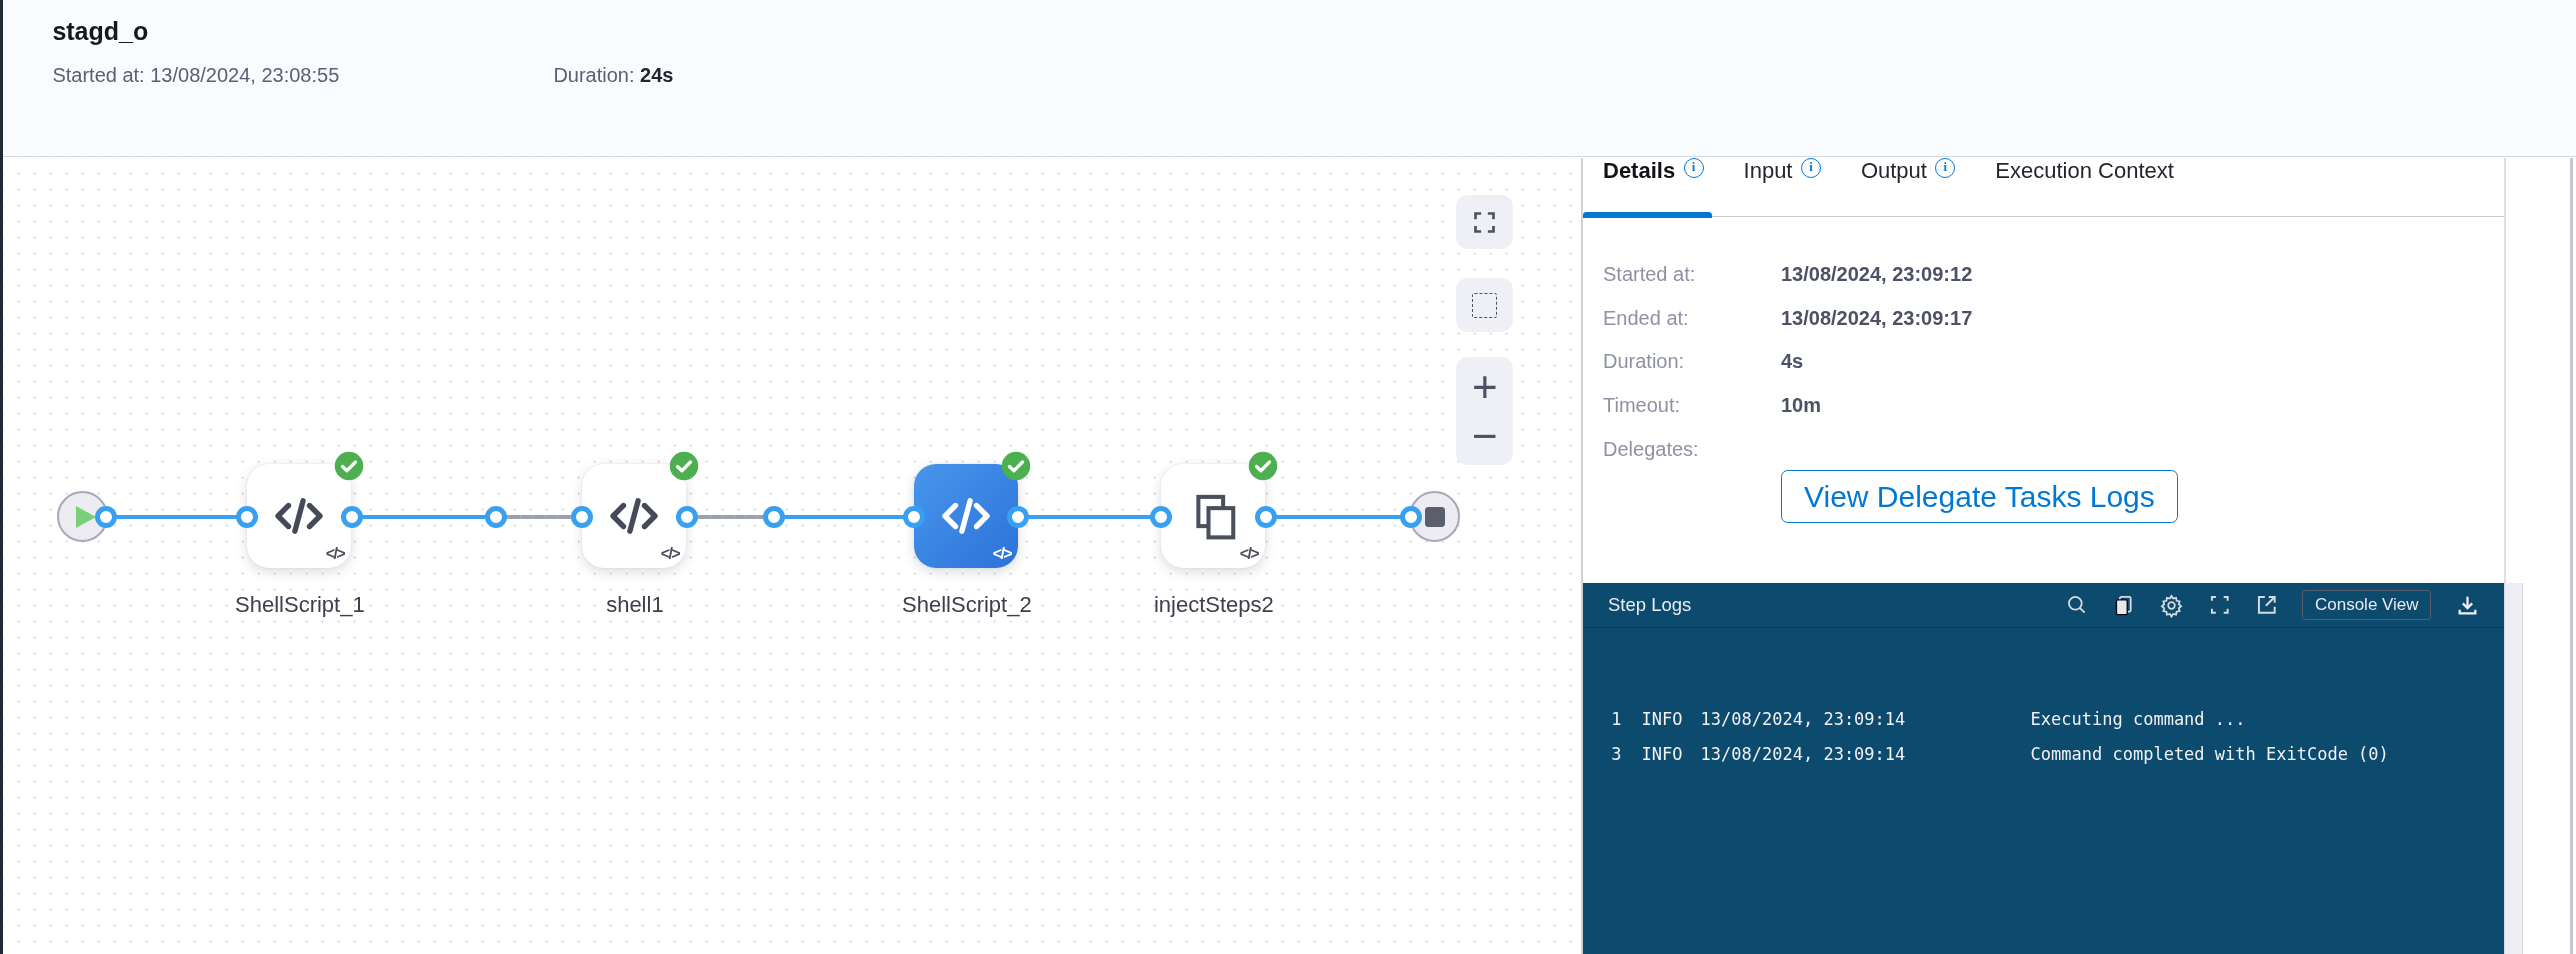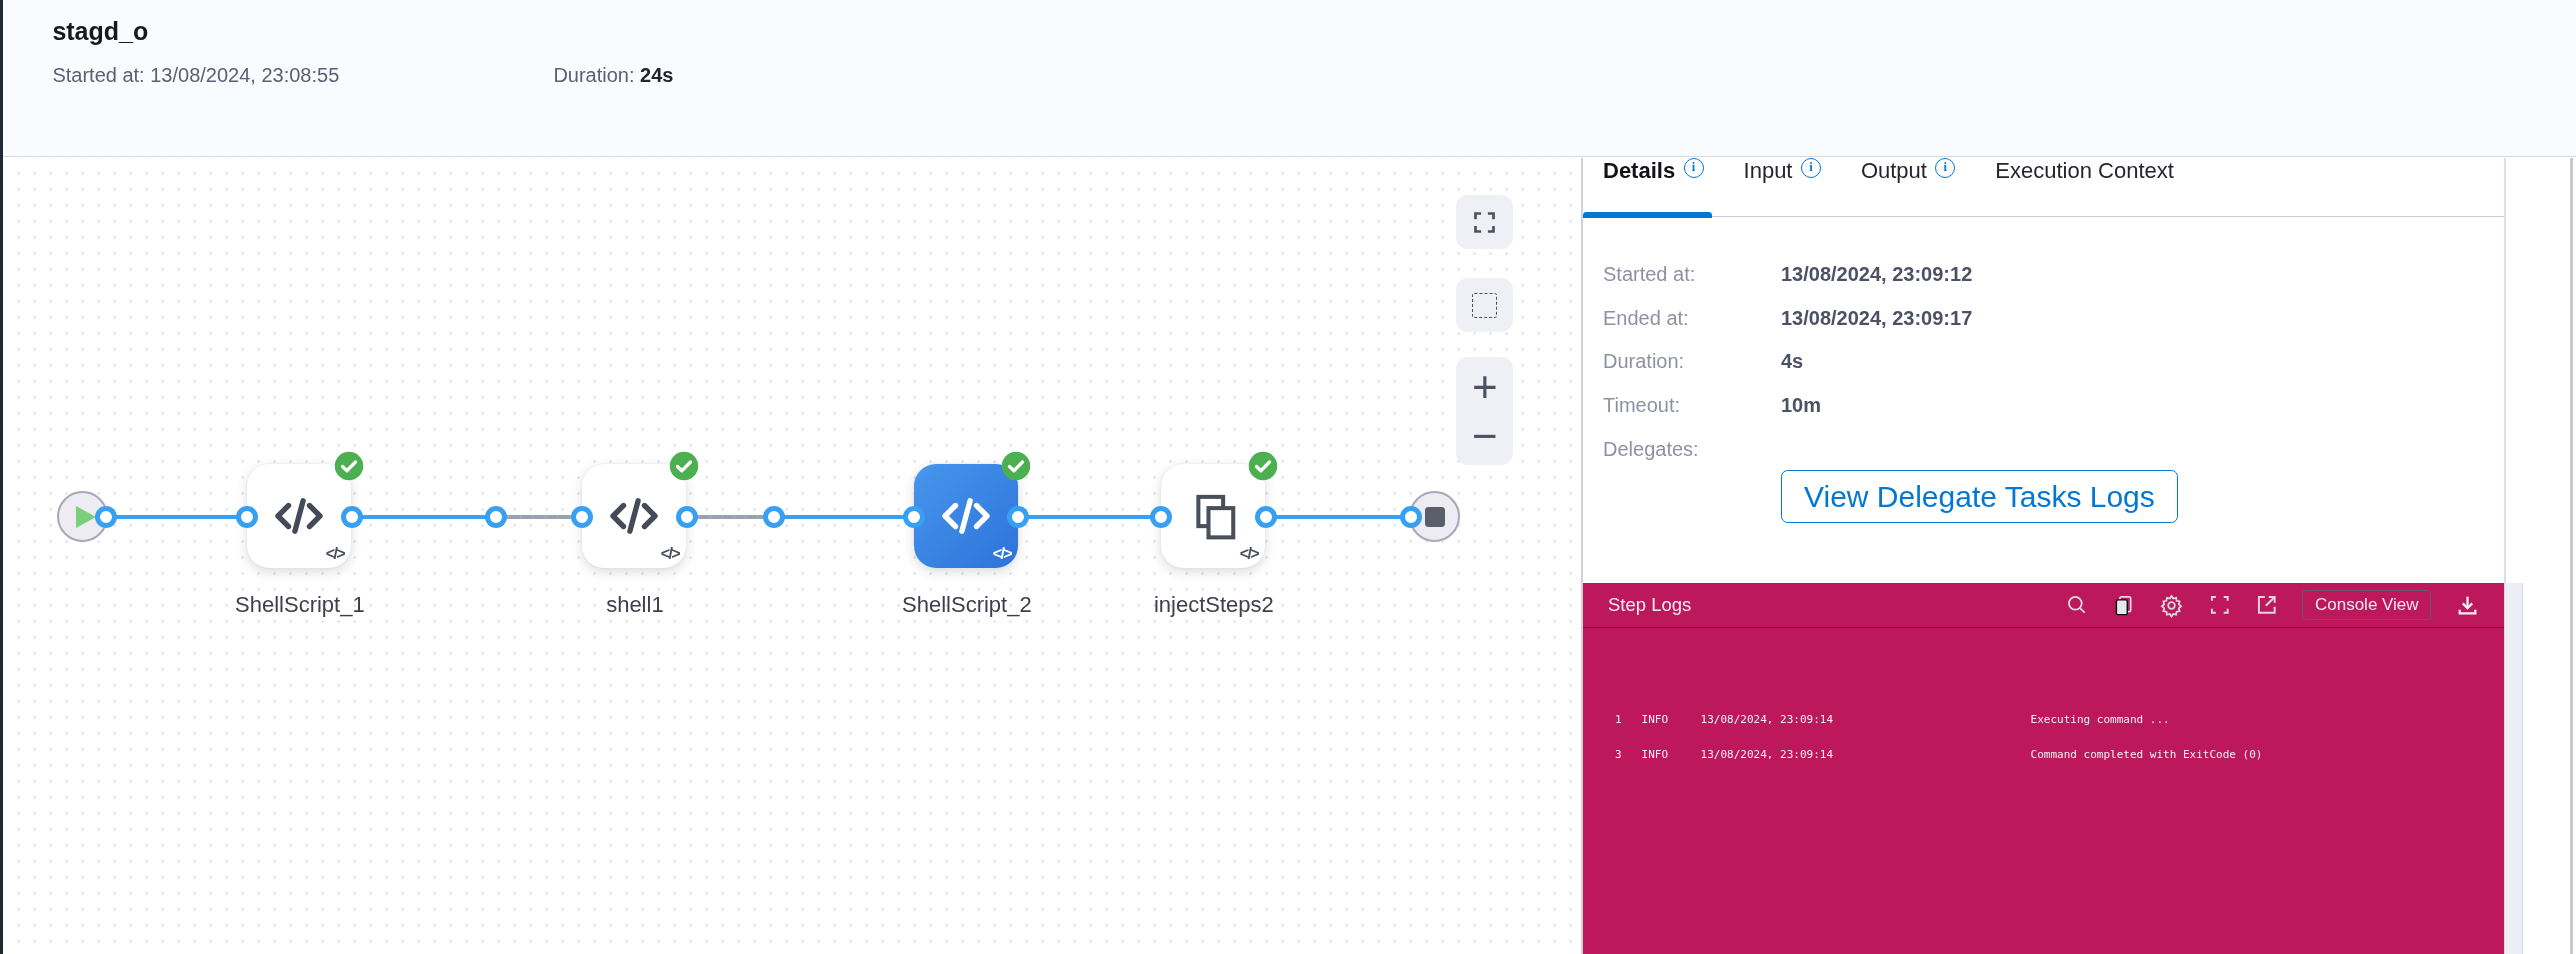--- a/index.html
+++ b/index.html
@@ -56,27 +56,27 @@
   .details { padding:44px 25px 0 20px; }
   .drow { display:flex; margin-bottom:17.7px; font-size:20px; line-height:26px; }
   .dlabel { width:178px; flex:0 0 178px; color:#8e91a4; }
   .dvalue { color:#4d5166; font-weight:700; max-width:673px; }
   .dvalue a { color:#0278d5; text-decoration:none; }
   .btn-row { margin-left:178px; margin-top:5px; }
   .vbtn { display:inline-block; border:1.7px solid #0278d5; color:#0278d5; background:#fff; border-radius:6.7px;
           font-size:30px; font-weight:500; padding:8.4px 22px; font-family:"Liberation Sans",sans-serif; }
 
   
-  .logsec { position:absolute; left:1583px; top:583px; width:922px; height:372px; background:#be185d; color:#e9e9ef; }
+  .logsec { position:absolute; left:1583px; top:583px; width:922px; height:372px; background:#0c4a6e; color:#e9e9ef; }
   .logbar { height:45px; display:flex; align-items:center; padding:0 25px; border-bottom:1.7px solid #2e2e36; }
   .logtitle { font-size:18.5px; color:#ececf2; }
   .logtools { margin-left:auto; display:flex; align-items:center; gap:23.6px; }
   .logtools svg { display:block; }
   .cv-btn { border:1.7px solid #5a5c68; border-radius:3.4px; color:#e9e9ef; font-size:17px; padding:4.2px 11.8px; background:transparent; font-family:"Liberation Sans",sans-serif; }
-  .logbody { padding:74px 17px 0 23.6px; font-family:"DejaVu Sans Mono","Liberation Mono",monospace; font-size:11px; line-height:35px; color:#f1f1f4; }
+  .logbody { padding:74px 17px 0 23.6px; font-family:"DejaVu Sans Mono","Liberation Mono",monospace; font-size:17px; line-height:35px; color:#f1f1f4; }
   .lnum { display:inline-block; width:15px; text-align:right; margin-right:20px; }
   .llvl { display:inline-block; width:59px; }
   .lts  { display:inline-block; width:330px; }
 
   
   .log-scroll { position:absolute; left:2504px; top:583px; width:19.4px; height:372px; background:#edeef4; border-left:1.7px solid #d8d9e2; border-right:0.8px solid #d8d9e2; }
   .panel-edge { position:absolute; left:2504px; top:158px; width:1.7px; height:796px; background:#dddee6; }
   .win-edge { position:absolute; left:2570px; top:158px; width:2.5px; height:796px; background:#c6c8cf; }
 </style>
 </head>

